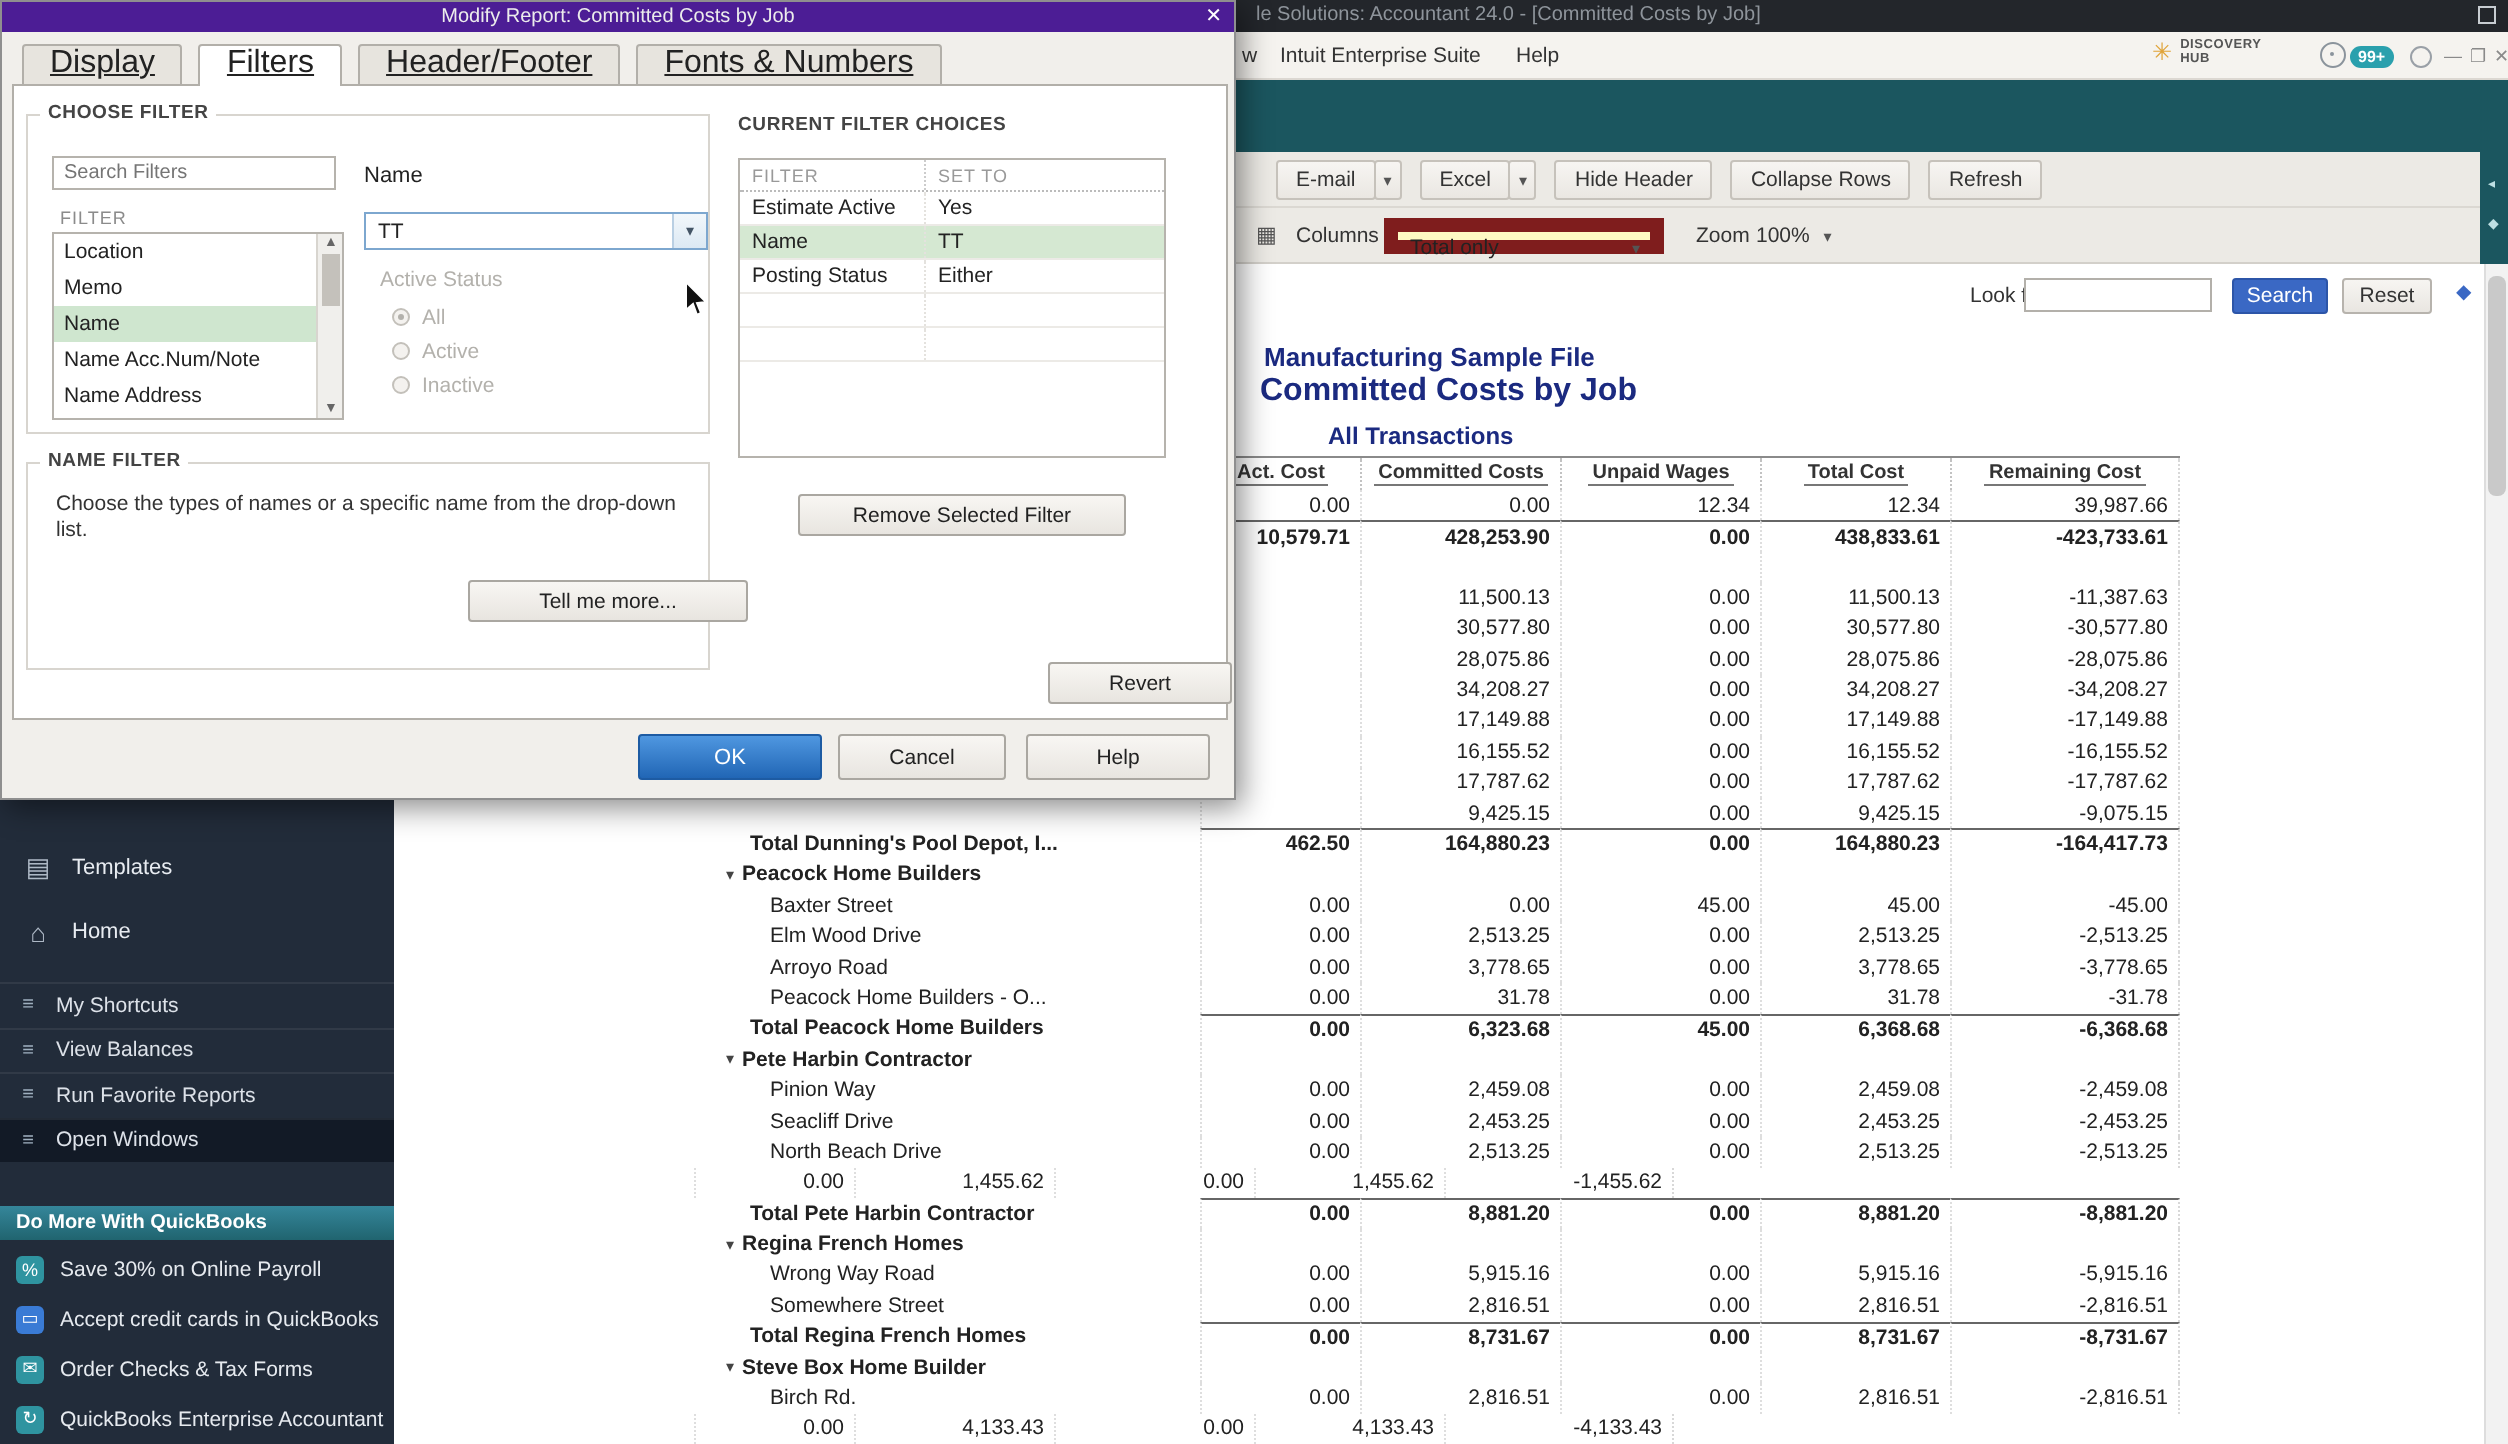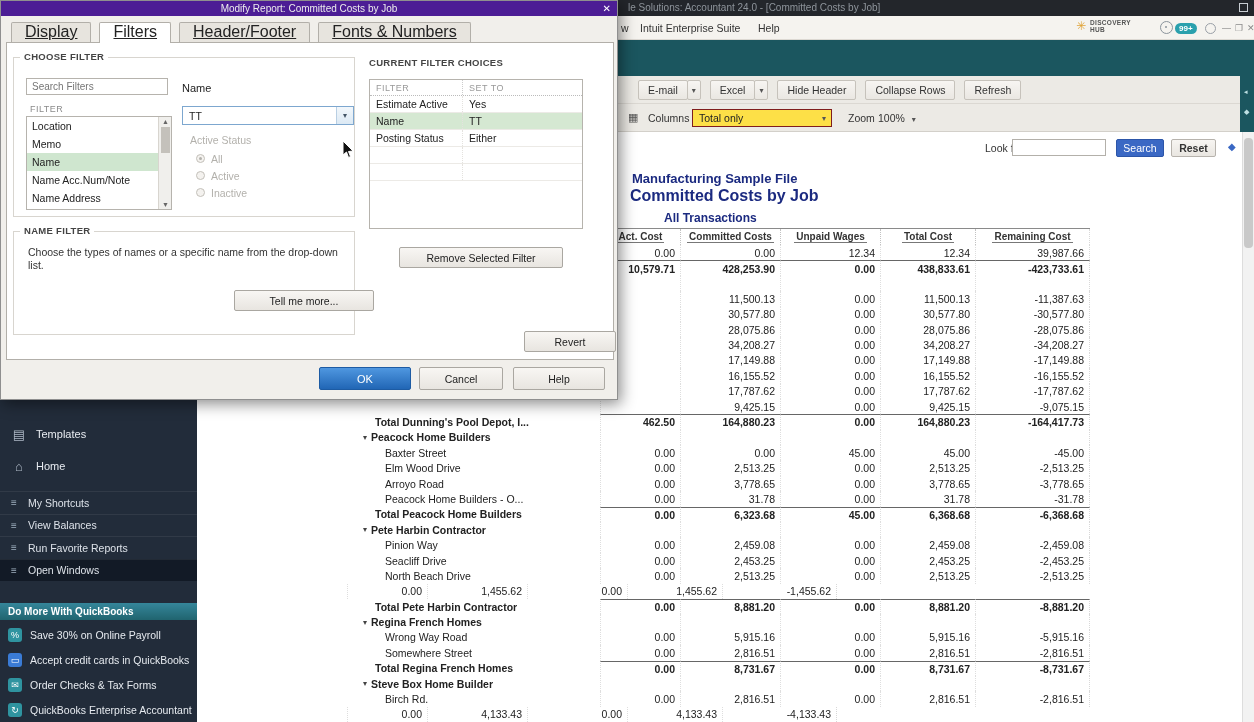--- a/index.html
+++ b/index.html
@@ -48,32 +48,32 @@
 
 
 .toolbar1 { position:absolute; left:197px; top:76px; width:1057px; height:28px; background:#eceae5; border-bottom:1px solid #dbd8d2; }
 .tb-buttons { position:absolute; left:441px; top:4px; display:flex; gap:9px; }
 .tbtn-group { display:flex; }
 .tbtn { height:20px; padding:0 9px; font-size:10.5px; color:#333; background:linear-gradient(#f7f5f2,#eae7e2); border:1px solid #c6c2bb; border-radius:2px; }
 .tbtn.caret { padding:0 4px; margin-left:-1px; font-size:8px; color:#555; }
 .toolbar2 { position:absolute; left:197px; top:104px; width:1057px; height:28px; background:#eceae5; border-bottom:1px solid #d3d0ca; }
 .grid-ic { position:absolute; left:431px; top:7px; font-size:11px; color:#555; }
 .columns-label { position:absolute; left:451px; top:8px; color:#333; }
-.columns-select { position:absolute; left:495px; top:5px; width:140px; height:18px; background:#fde047; border:1px solid #7f1d1d; padding:2px 6px; }
+.columns-select { position:absolute; left:495px; top:5px; width:140px; height:18px; background:#fef9c3; border:7px solid #7f1d1d; padding:2px 6px; }
 .columns-select .sel-caret { position:absolute; right:5px; top:4px; font-size:8px; color:#555; }
 .zoom-label { position:absolute; left:651px; top:8px; color:#333; }
 .zoom-select { position:absolute; left:681px; top:8px; color:#333; }
 .zoom-select .sel-caret { font-size:8px; margin-left:4px; color:#555; }
 
 
 .report { position:absolute; left:197px; top:132px; width:1045px; height:590px; background:#fff; overflow:hidden; }
 .lookfor-label { position:absolute; left:788px; top:10px; color:#333; }
 .lookfor-input { position:absolute; left:815px; top:7px; width:94px; height:17px; border:1px solid #b3b0aa; background:#fff; font-size:10.5px; padding:0 4px; }
 .search-btn { position:absolute; left:919px; top:7px; width:48px; height:18px; background:#3a68c4; color:#fff; border:1px solid #2c55a8; border-radius:2px; font-size:10.5px; }
-.reset-btn { position:absolute; left:974px; top:7px; width:45px; height:18px; background:linear-gradient(#f7f5f2,#e9e6e1); color:#333; border:1px solid #b7b3ad; border-radius:2px; font-size:10.5px;font-weight:bold; }
+.reset-btn { position:absolute; left:974px; top:7px; width:45px; height:18px; background:linear-gradient(#f7f5f2,#e9e6e1); color:#333; border:1px solid #b7b3ad; border-radius:2px; font-size:10.5px; }
 .nav-d1 { position:absolute; left:1031px; top:9px; color:#3a68c4; font-size:10px; }
 .rtitle1 { position:absolute; left:435px; top:39px; font-size:13px; font-weight:bold; color:#1b2a80; }
 .rtitle2 { position:absolute; left:433px; top:55px; font-size:16px; font-weight:bold; color:#1b2a80; }
 .rtitle3 { position:absolute; left:467px; top:79px; font-size:12px; font-weight:bold; color:#1b2a80; }
 .rtable { position:absolute; left:150px; top:96px; width:743px; }
 .rhead { display:flex; height:17px; border-top:1px solid #8a8a8a; }
 .hcell { text-align:center; font-weight:bold; font-size:10px; color:#333; border-left:1px dotted #c2c2c2; padding-top:2px; }
 .hcell span { border-bottom:1px solid #777; padding:0 2px; }
 .hlabel { width:253px; border-left:none; }
 .c1 { width:80px; } .c2 { width:100px; } .c3 { width:100px; } .c4 { width:95px; } .c5 { width:115px; border-right:1px dotted #d8d8d8; }

